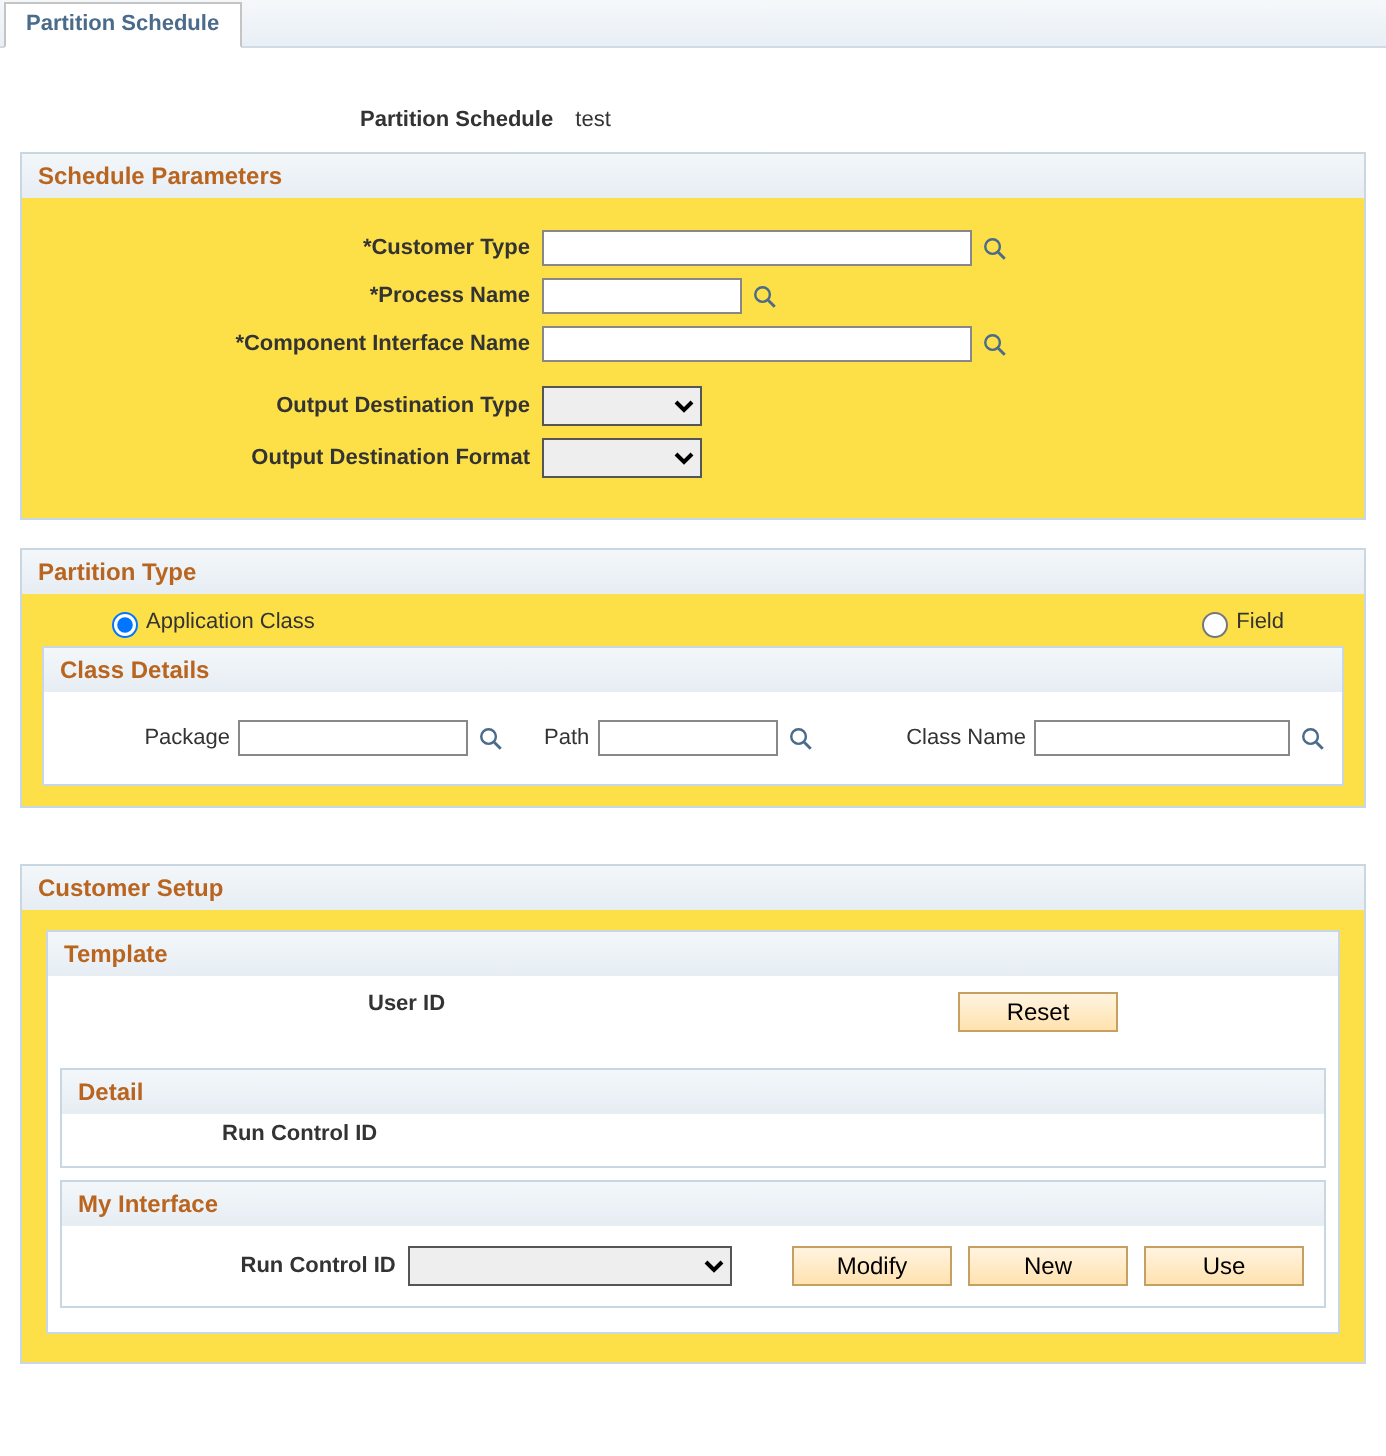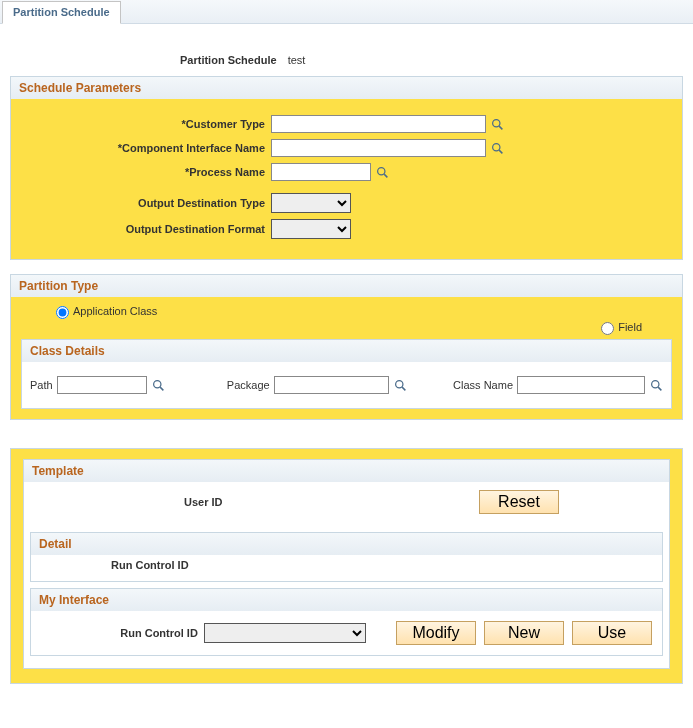--- a/index.html
+++ b/index.html
@@ -82,21 +82,20 @@
       margin-left: 5px;
       display: inline-flex;
       align-items: center;
       justify-content: center;
       cursor: pointer;
     }
     .lookup-icon svg { width: 13px; height: 13px; }
     .radio-row {
       display: flex;
       padding: 6px 30px 4px 40px;
-      flex-direction: column;
     }
     .radio-opt { display: flex; align-items: center; }
     .radio-opt input { margin-right: 4px; }
     .inner-groupbox {
       border: 1px solid #c8d7e2;
       margin: 0 10px 10px 10px;
       background: #fff;
     }
     .class-row {
       display: flex;
@@ -127,21 +126,21 @@
       font-weight: bold;
       padding-right: 6px;
     }
     .cust-dist {
       margin-left: 200px;
     }
     .btn {
       background: linear-gradient(#fff4e0, #ffe2af);
       border: 1px solid #c5a060;
       padding: 2px 0;
-      font-size: 16px;
+      font-size: 12px;
       width: 80px;
       cursor: pointer;
     }
     .detail-lbl {
       padding-left: 96px;
       font-weight: bold;
       font-size:11px;
     }
     .detail-row {
       padding: 4px 0 10px 80px;
@@ -185,39 +184,39 @@
       <div class="form-label">*Customer Type</div>
       <input class="in-text in-w-lg" value="" style="">
       <span class="lookup-icon">
         <svg viewBox="0 0 16 16">
             <circle cx="6.5" cy="6.5" r="4.5" fill="none" stroke="#4a6b8a" stroke-width="1.5"></circle>
             <line x1="10" y1="10" x2="14" y2="14" stroke="#4a6b8a" stroke-width="1.8"></line>
           </svg>
       </span>
     </div>
     <div class="form-row">
+      <div class="form-label">*Process Name</div>
+      <input class="in-text in-w-md" value="" style="">
+      <span class="lookup-icon">
+        <svg viewBox="0 0 16 16">
+            <circle cx="6.5" cy="6.5" r="4.5" fill="none" stroke="#4a6b8a" stroke-width="1.5"></circle>
+            <line x1="10" y1="10" x2="14" y2="14" stroke="#4a6b8a" stroke-width="1.8"></line>
+          </svg>
+      </span>
+    </div>
+    <div class="form-row">
       <div class="form-label">*Component Interface Name</div>
       <input class="in-text in-w-lg" value="" style="">
       <span class="lookup-icon">
         <svg viewBox="0 0 16 16">
             <circle cx="6.5" cy="6.5" r="4.5" fill="none" stroke="#4a6b8a" stroke-width="1.5"></circle>
             <line x1="10" y1="10" x2="14" y2="14" stroke="#4a6b8a" stroke-width="1.8"></line>
           </svg>
       </span>
     </div>
-    <div class="form-row">
-      <div class="form-label">*Process Name</div>
-      <input class="in-text in-w-md" value="" style="">
-      <span class="lookup-icon">
-        <svg viewBox="0 0 16 16">
-            <circle cx="6.5" cy="6.5" r="4.5" fill="none" stroke="#4a6b8a" stroke-width="1.5"></circle>
-            <line x1="10" y1="10" x2="14" y2="14" stroke="#4a6b8a" stroke-width="1.8"></line>
-          </svg>
-      </span>
-    </div>
     <div class="form-row" style="margin-top:12px">
       <div class="form-label">Output Destination Type</div>
       <select class="sel sel-w-md"><option></option></select>
     </div>
     <div class="form-row">
       <div class="form-label">Output Destination Format</div>
       <select class="sel sel-w-md"><option></option></select>
     </div>
   </div>
 </div>
@@ -231,32 +230,32 @@
     </div>
     <div class="radio-opt" style="margin-left:auto; margin-right:10px">
       <input type="radio" name="ptype" style="">
       <span>Field</span>
     </div>
   </div>
   <div class="inner-groupbox">
     <div class="group-header">Class Details</div>
     <div class="class-row">
       <div class="cl-group">
-        <span class="cl-label">Path</span>
-        <input class="in-text" style="width: 90px;" value="">
+        <span class="cl-label" style="width:85px; text-align:right; display:inline-block">Package</span>
+        <input class="in-text in-class" value="" style="">
         <span class="lookup-icon">
           <svg viewBox="0 0 16 16">
               <circle cx="6.5" cy="6.5" r="4.5" fill="none" stroke="#4a6b8a" stroke-width="1.5"></circle>
               <line x1="10" y1="10" x2="14" y2="14" stroke="#4a6b8a" stroke-width="1.8"></line>
             </svg>
         </span>
       </div>
       <div class="cl-group">
-        <span class="cl-label" style="width:85px; text-align:right; display:inline-block">Package</span>
-        <input class="in-text in-class" value="" style="">
+        <span class="cl-label">Path</span>
+        <input class="in-text" style="width: 90px;" value="">
         <span class="lookup-icon">
           <svg viewBox="0 0 16 16">
               <circle cx="6.5" cy="6.5" r="4.5" fill="none" stroke="#4a6b8a" stroke-width="1.5"></circle>
               <line x1="10" y1="10" x2="14" y2="14" stroke="#4a6b8a" stroke-width="1.8"></line>
             </svg>
         </span>
       </div>
       <div class="cl-group last" style="margin-left:auto">
         <span class="cl-label">Class Name</span>
         <input class="in-text in-class-lg" value="" style="">
@@ -265,26 +264,27 @@
               <circle cx="6.5" cy="6.5" r="4.5" fill="none" stroke="#4a6b8a" stroke-width="1.5"></circle>
               <line x1="10" y1="10" x2="14" y2="14" stroke="#4a6b8a" stroke-width="1.8"></line>
             </svg>
         </span>
       </div>
     </div>
   </div>
 </div>
 
 <div class="groupbox" style="margin-top:28px">
+  <div class="group-header">Customer Setup</div>
   <div class="group-body">
 
     <div class="inner-groupbox" style="margin:0">
       <div class="group-header">Template</div>
       <div class="template-body">
-        <div style="display:flex; align-items:center; padding:6px 10px 6px 0">
+        <div style="display:flex; align-items:flex-start; padding:6px 10px 6px 0">
           <div class="detail-lbl" style="padding-left:160px">User ID</div>
           <div style="margin-left:auto; margin-right:100px">
             <button class="btn">Reset</button>
           </div>
         </div>
 
         <div class="inner-groupbox" style="margin:12px 6px 6px 6px">
           <div class="group-header">Detail</div>
           <div class="detail-row">
             <span style="font-weight:bold">Run Control ID</span>

